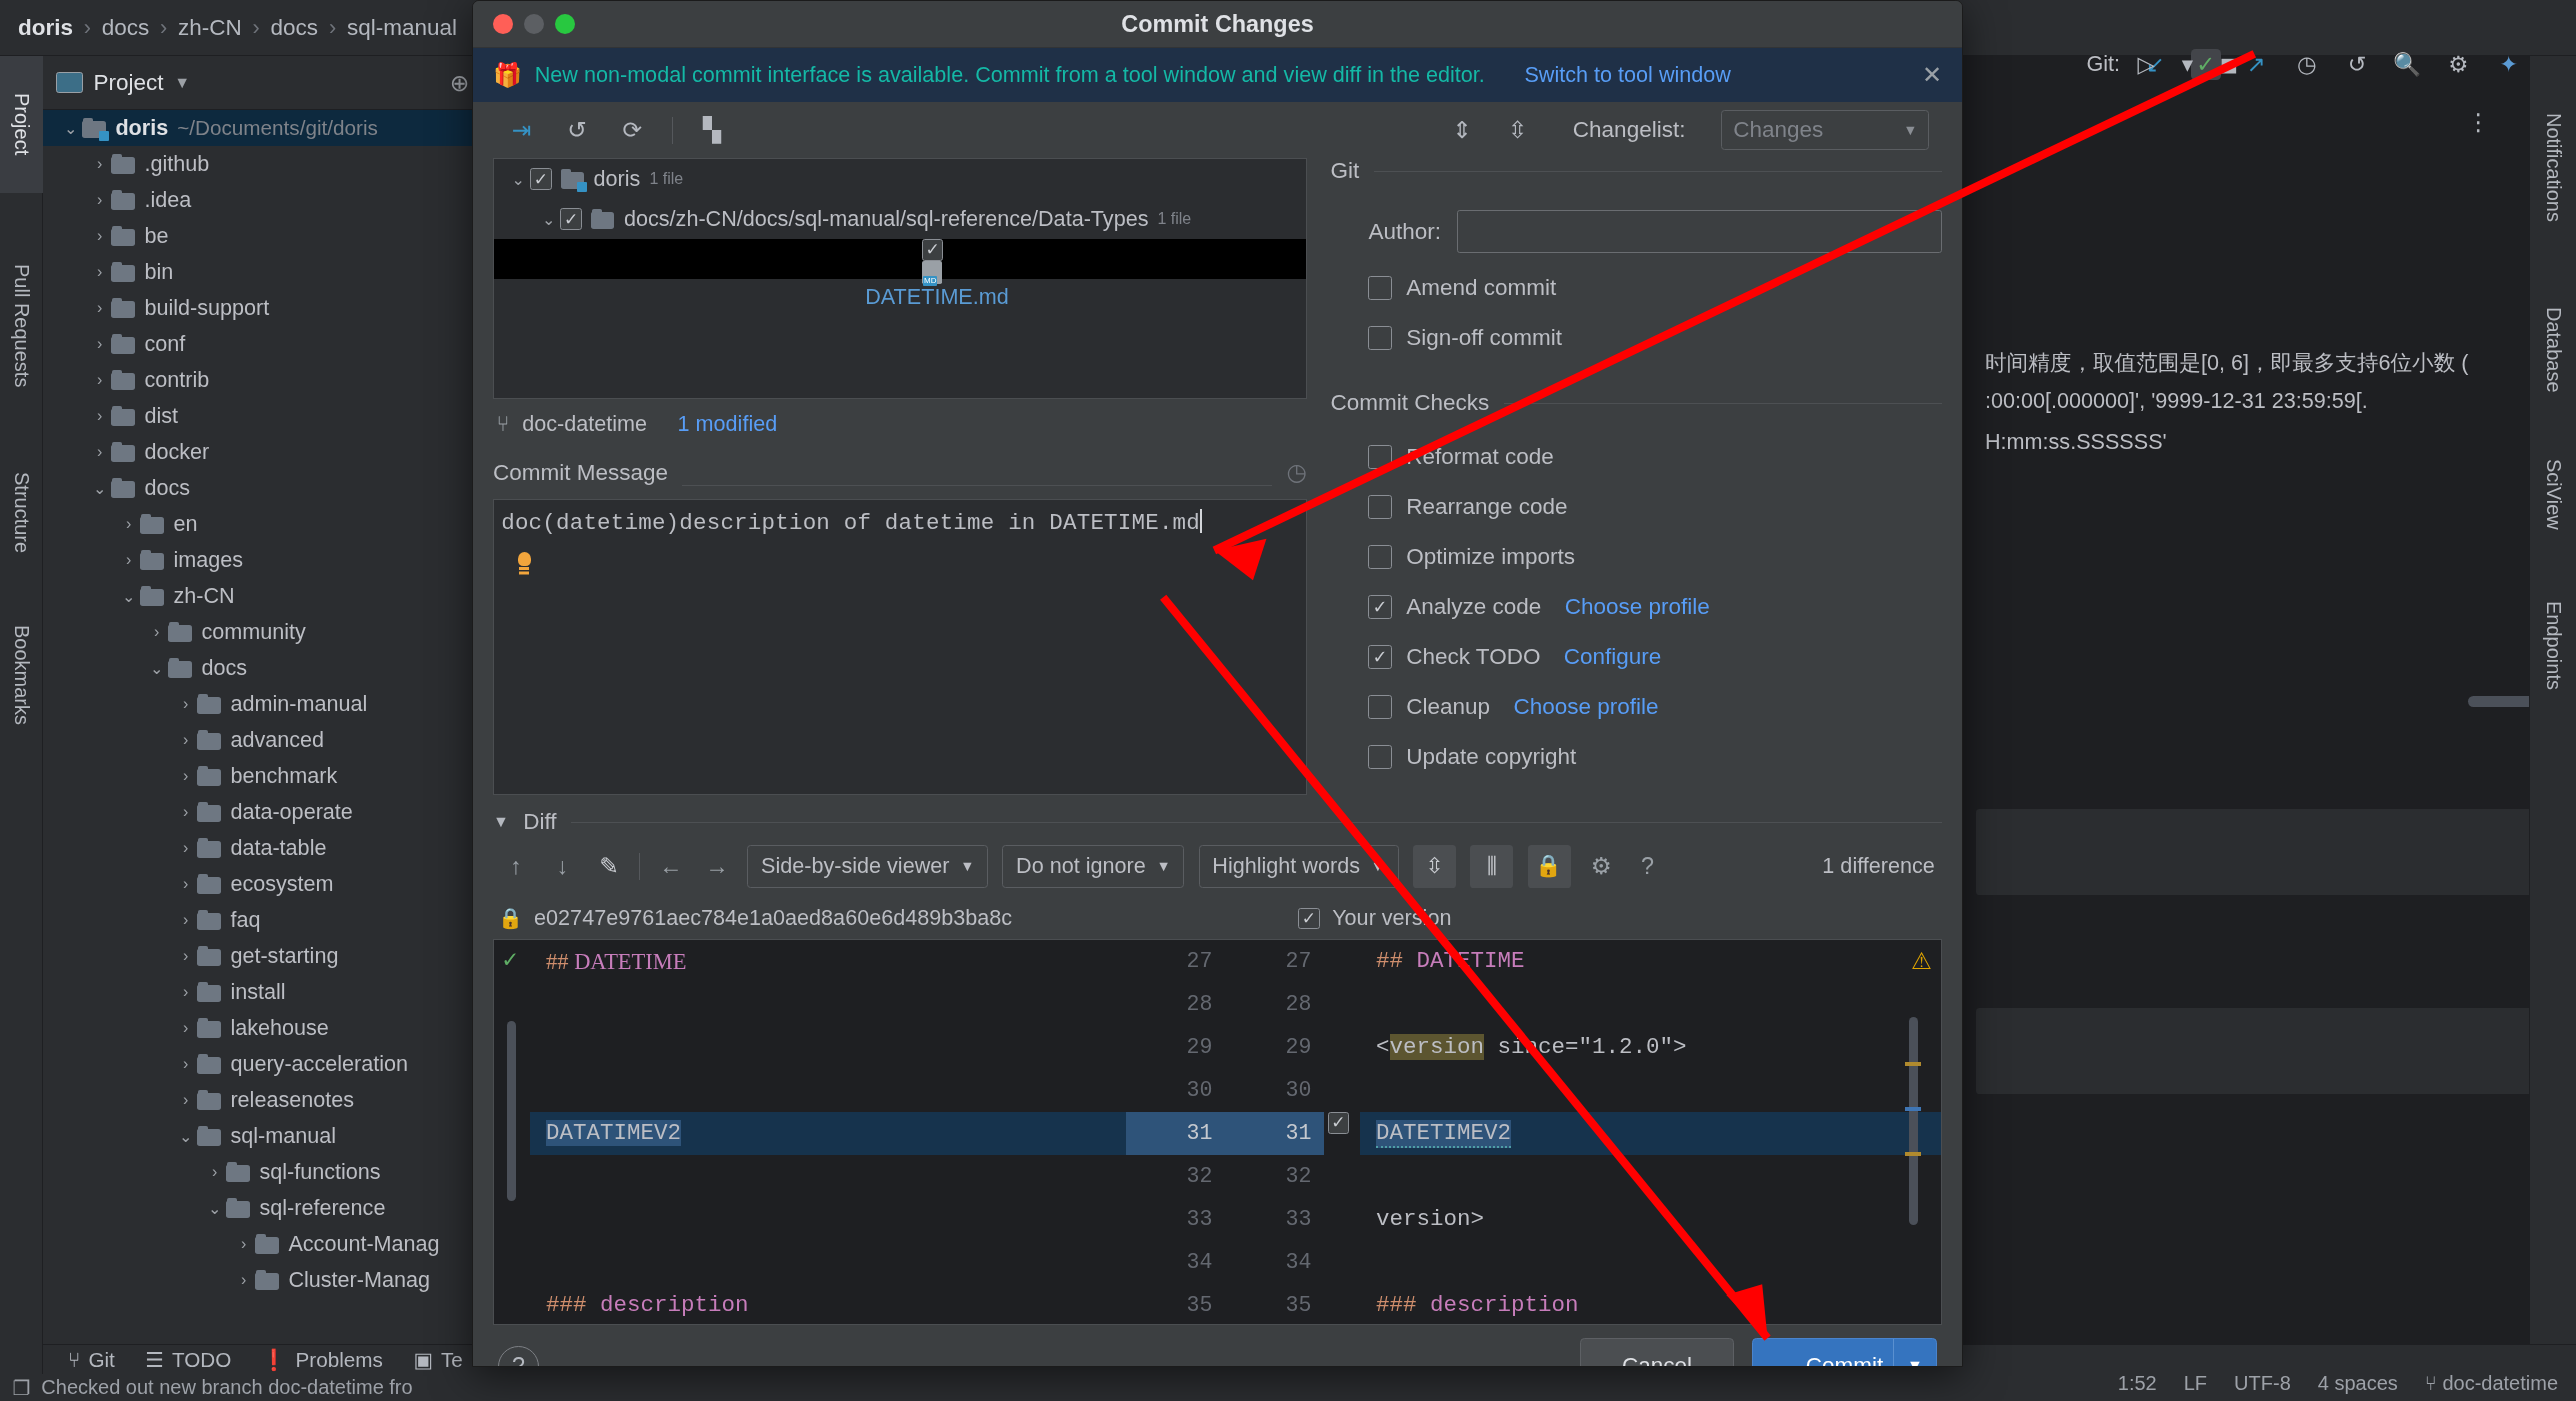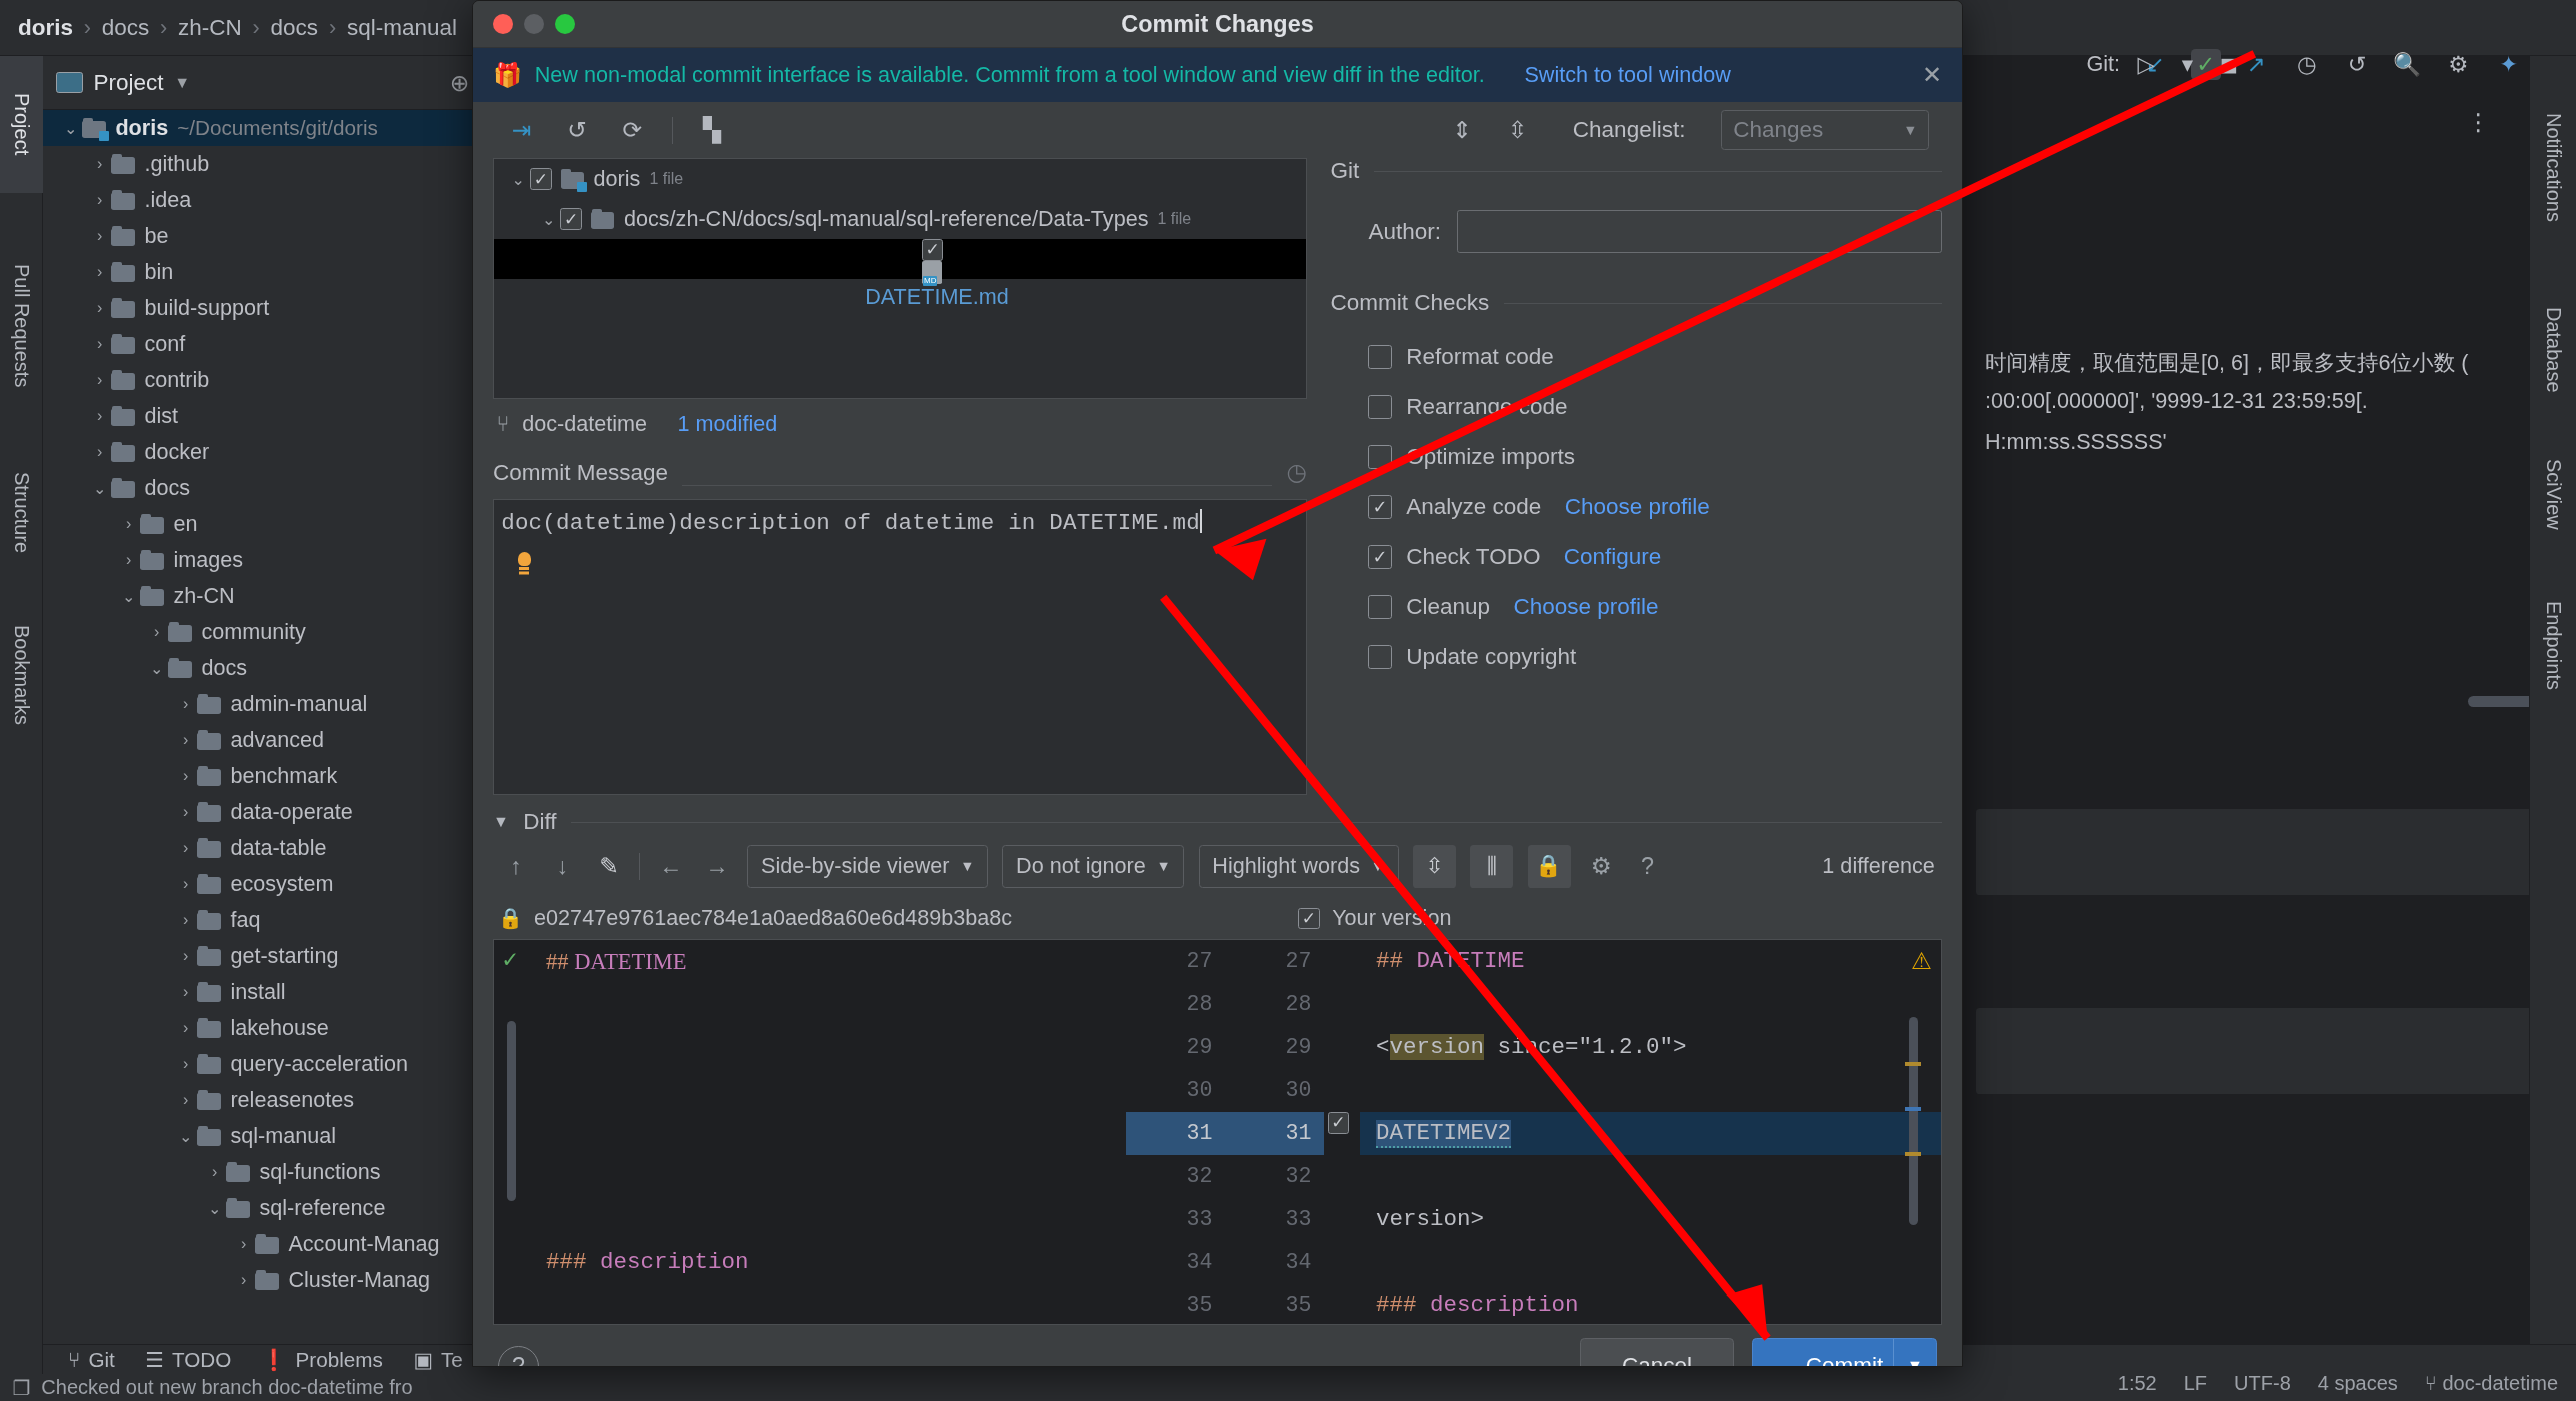--- a/index.html
+++ b/index.html
@@ -575,20 +575,30 @@
         <div class="grp-title">
           <span>Git</span>
           <span class="rule"></span>
         </div>
 
         <div id="author-row">
           <span style="font-size:22.5px">Author:</span>
           <span id="author-input"></span>
         </div>
 
+        <div id="git-cbs">
+            <div class="frow">
+              <span class="cbx"></span>
+              <span>Amend commit</span>
+            </div>
+            <div class="frow">
+              <span class="cbx"></span>
+              <span>Sign-off commit</span>
+            </div>
+          </div>
 
         <div class="grp-title" style="margin-top:27px">
           <span>Commit Checks</span>
           <span class="rule"></span>
         </div>
 
         <div id="checks-list">
             <div class="frow">
               <span class="cbx"></span>
               <span>Reformat code</span>
@@ -671,20 +681,21 @@
     <div id="diffpane">
       <div class="dcol" style="width:36px;background:#1e1f22;position:relative">
         <div style="position:absolute;left:7.2px;top:7.2px;color:#5fad65;font-size:21.6px">✓</div>
         <div style="position:absolute;left:12.6px;top:81px;width:9px;height:180px;background:#4b5059;border-radius:4.5px"></div>
       </div>
       <div class="dcol" id="diff-left-text" style="width:596px;">
           <div class="dline" style="padding-left: 16px; font-family: Liberation Serif, serif;"><span class="kw-hash">##</span><span class="kw-h"> DATETIME</span></div>
           <div class="dline" style="padding-left: 16px;"></div>
           <div class="dline" style="padding-left: 16px;"><version since="1.2.0"></version></div>
           <div class="dline" style="padding-left: 16px;"></div>
+          <div class="dline hl-row" style="padding-left: 16px;"><span class="selword">DATATIMEV2</span></div>
           <div class="dline" style="padding-left: 16px;"></div>
           <div class="dline" style="padding-left: 16px;"></div>
           <div class="dline" style="padding-left: 16px;"></div>
           <div class="dline" style="padding-left: 16px;"><span class="kw-hash">###</span><span class="kw-h"> description</span></div>
         </div>
       <div class="dcol dgut" id="diff-left-nums">
           <div class="dnum">27</div>
           <div class="dnum">28</div>
           <div class="dnum">29</div>
           <div class="dnum">30</div>

